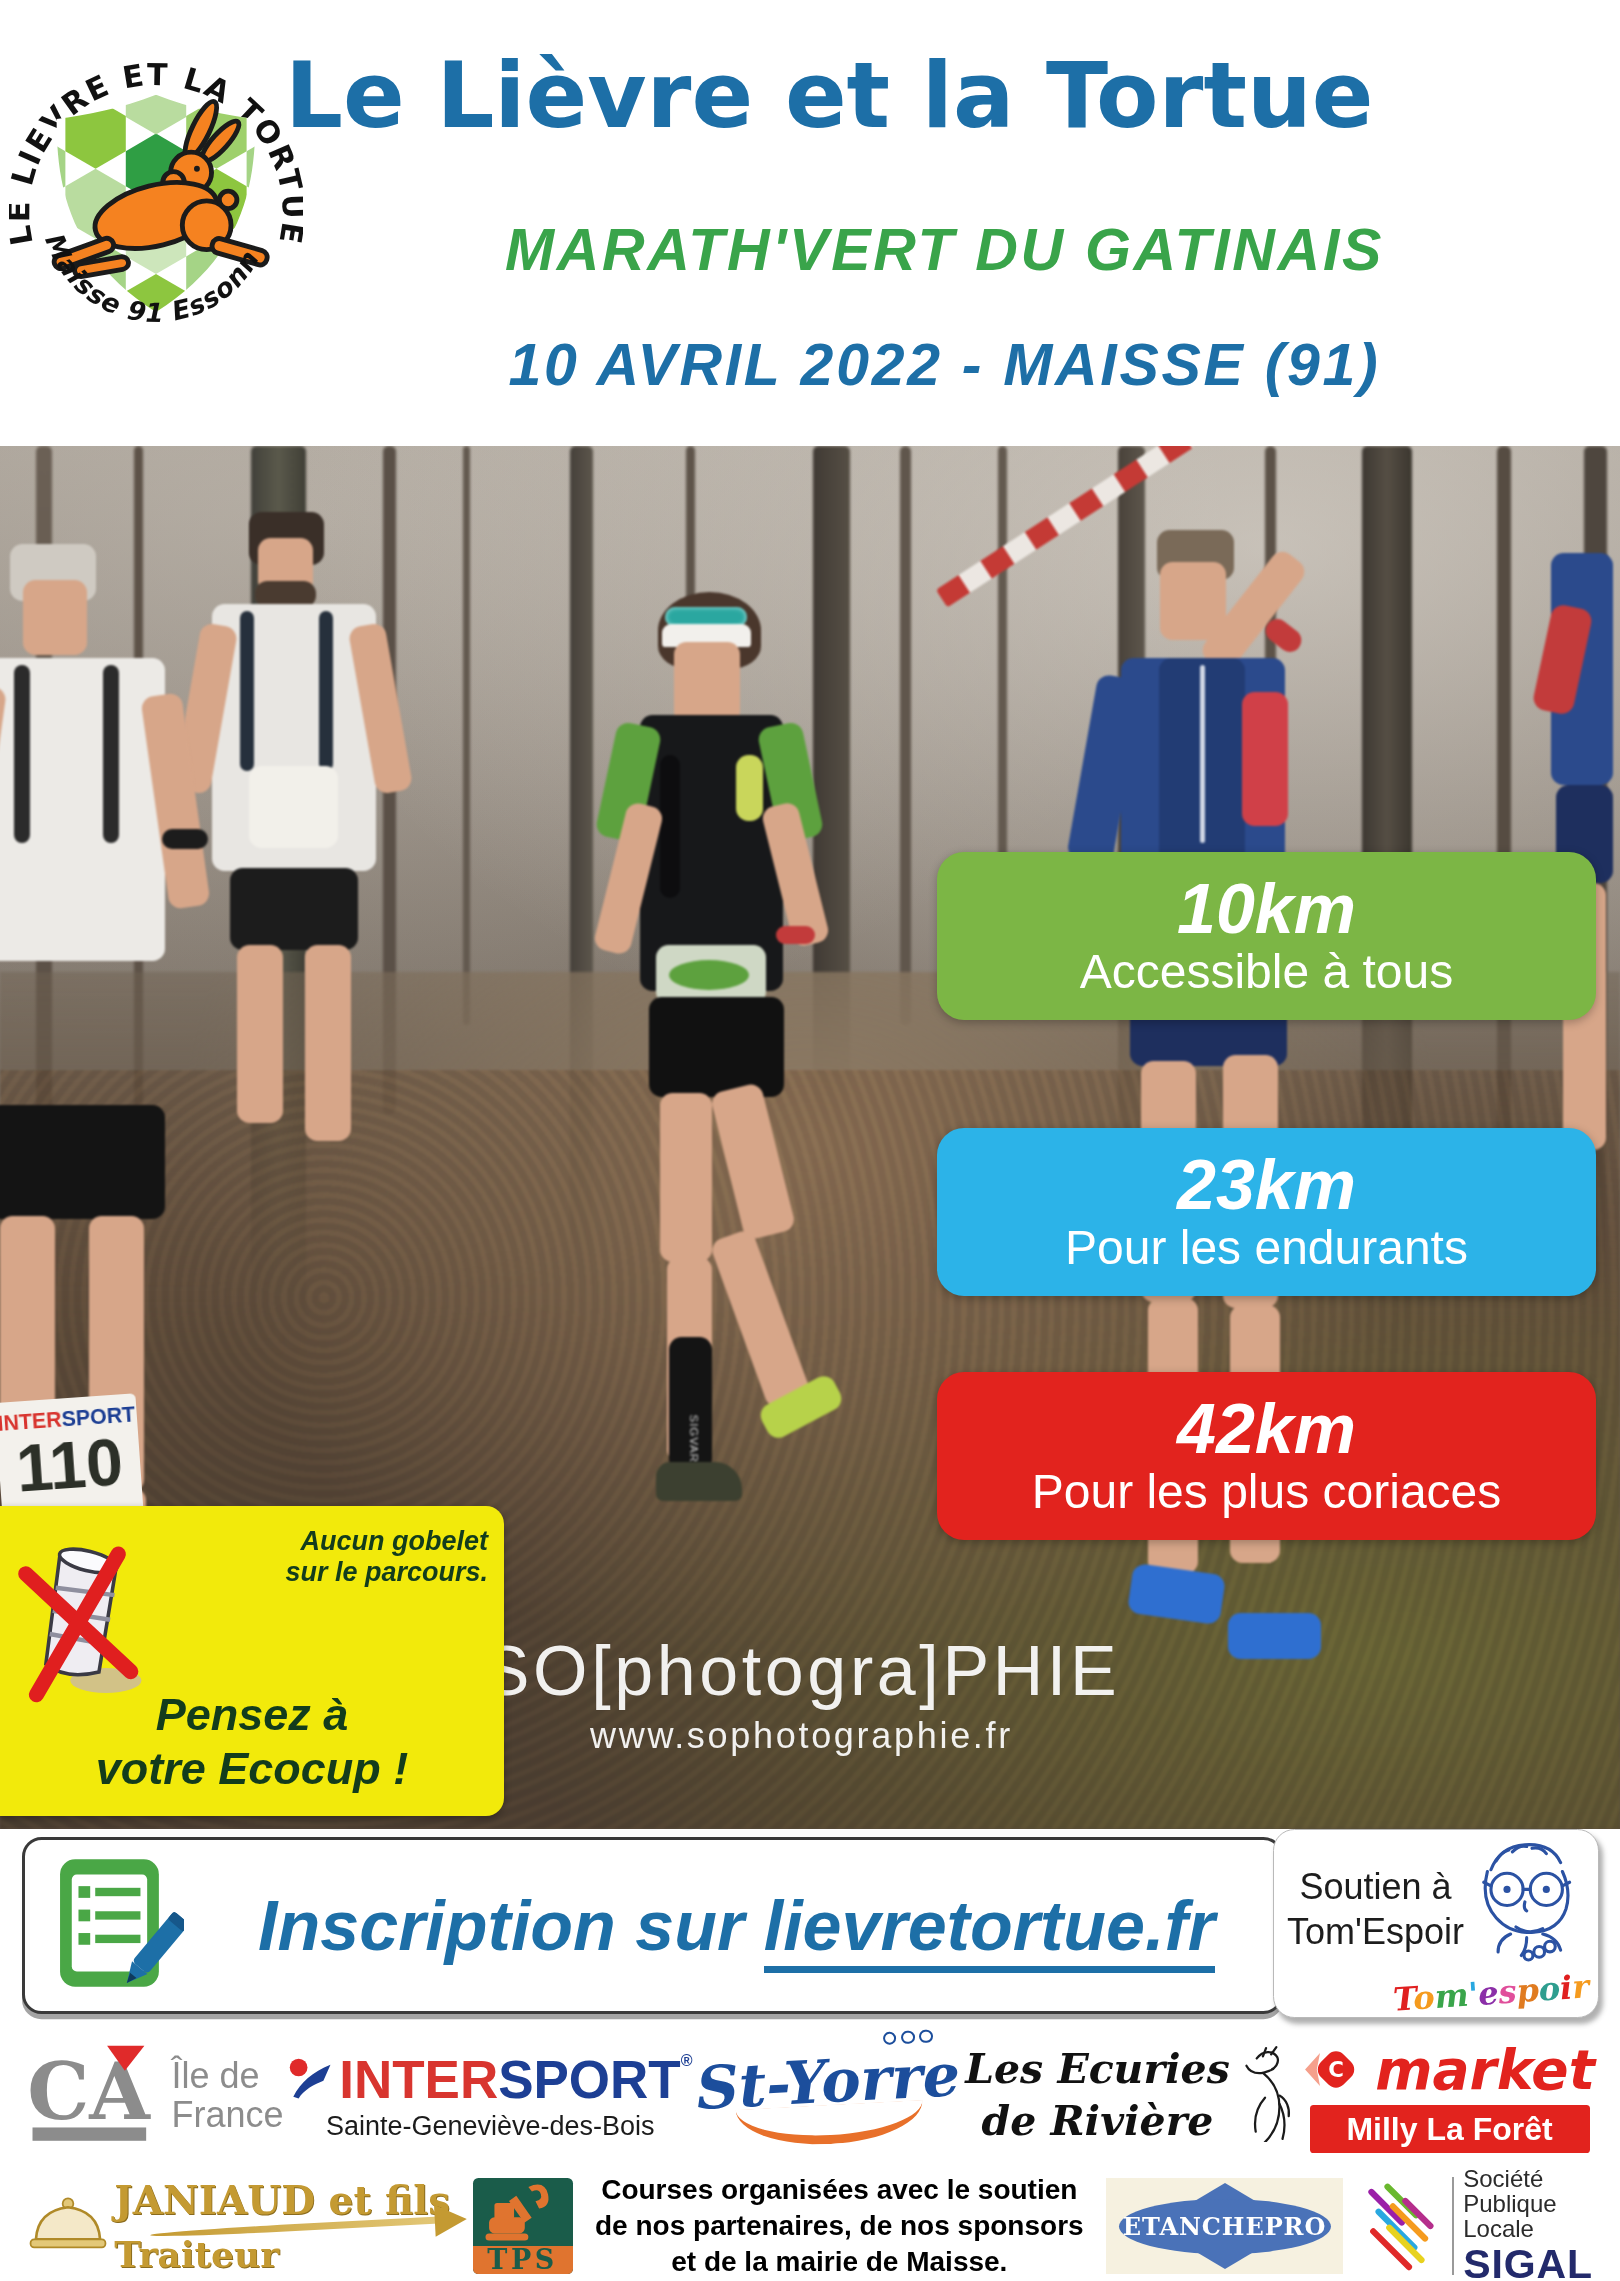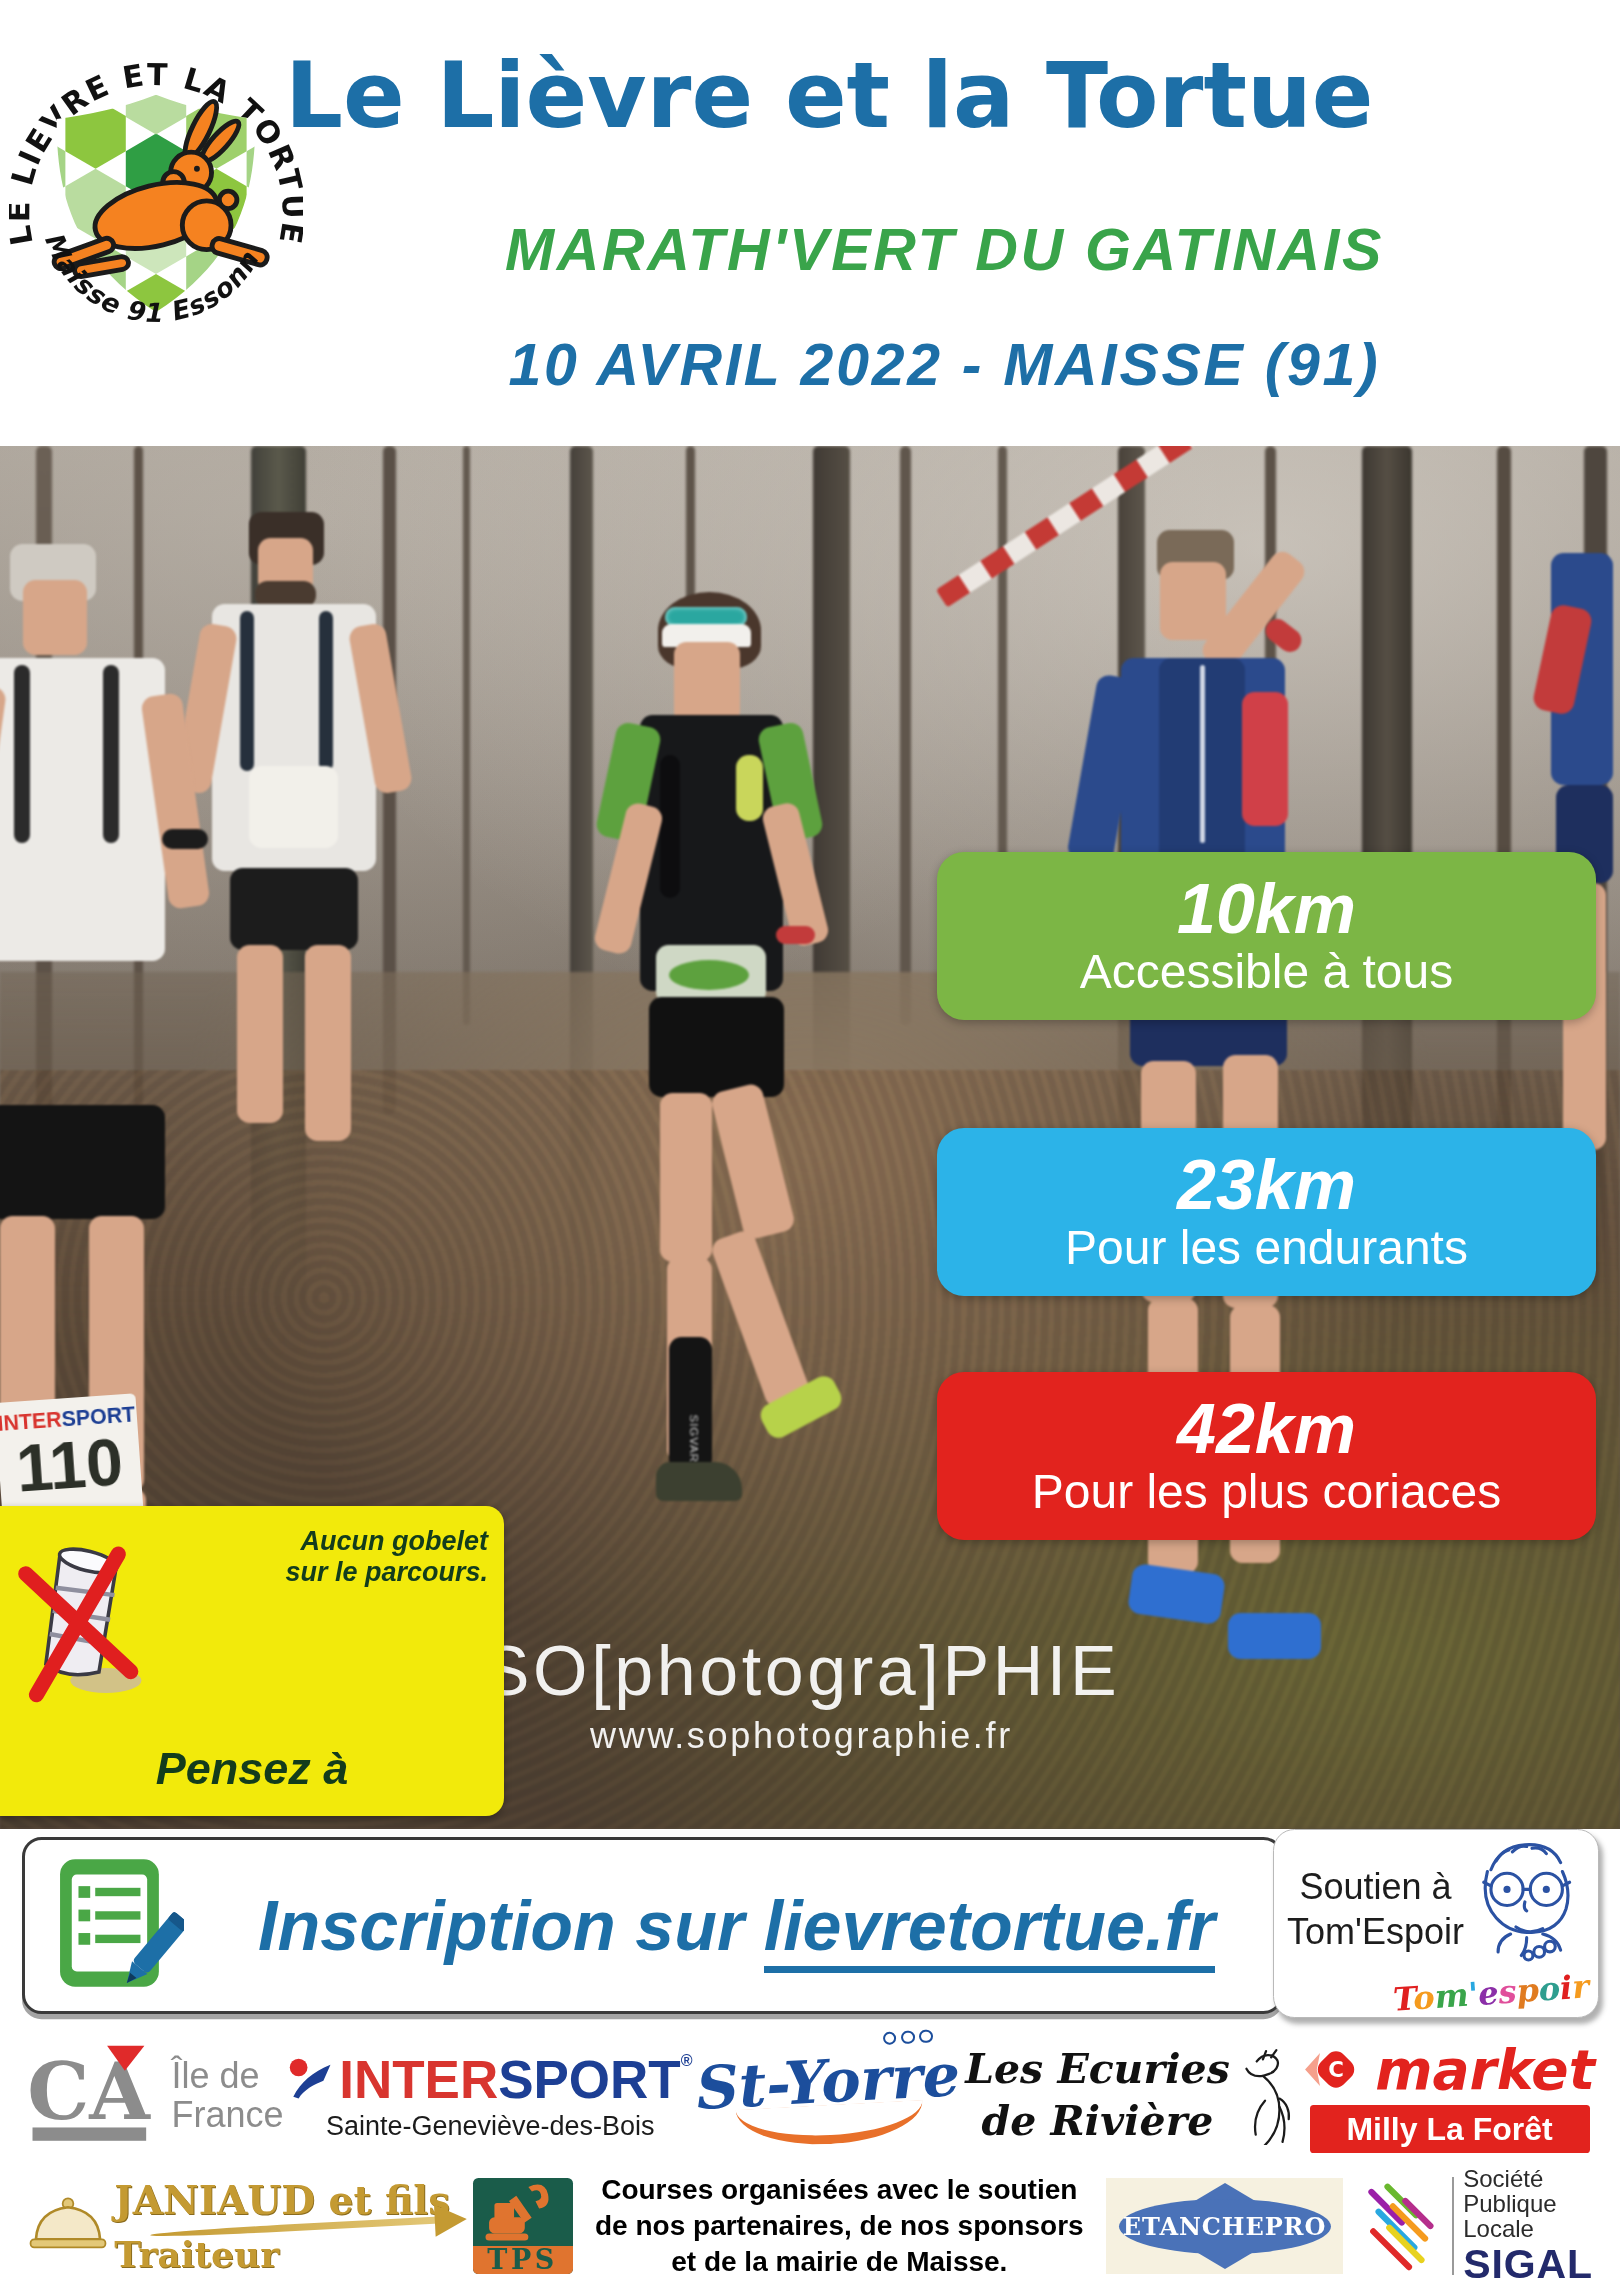--- a/index.html
+++ b/index.html
@@ -94,21 +94,21 @@
   .is-col{display:flex;flex-direction:column;align-items:center;}
   .is-word{display:flex;align-items:flex-start;font-weight:bold;font-size:53px;letter-spacing:0;}
   .is-word .r{color:#d8352f;} .is-word .b{color:#1d3f94;} .is-word .reg{font-size:16px;color:#1d3f94;margin-top:3.6px;}
   .is-city{font-size:27px;color:#1c1c1c;margin-top:1.8px;}
   .sy{transform:rotate(-3deg);position:relative;text-align:center;}
   .sy-name{font-family:"DejaVu Serif", serif;font-style:italic;font-weight:bold;font-size:59px;color:#1c4e9c;}
   .sy-arc{width:187px;height:30px;border-bottom:9.8px solid #e8702a;border-radius:0 0 98px 98px / 0 0 41px 41px;
           margin:-10.7px auto 0;}
   .sy-bub{position:absolute;right:25px;top:-12.5px;display:flex;gap:4.5px;}
   .sy-bub span{width:9.8px;height:9.8px;border:2.7px solid #1c4e9c;border-radius:50%;display:block;}
-  .ec{display:flex;align-items:center;}
+  .ec{display:flex;align-items:flex-start;}
   .ec-txt{font-family:"DejaVu Serif", serif;font-style:italic;font-weight:bold;font-size:41px;color:#111;
           line-height:1.25;text-align:center;}
   .cf-col{display:flex;flex-direction:column;align-items:center;}
   .cf-top{display:flex;align-items:center;gap:7.1px;}
   .cf-word{color:#e2231e;font-size:55px;font-weight:bold;font-style:italic;font-family:"DejaVu Sans", sans-serif;}
   .cf-ban{margin-top:3.6px;width:280px;height:48px;background:#e2231e;border-radius:3.6px;color:#fff;
           font-weight:bold;font-size:32px;display:flex;align-items:center;justify-content:center;}
 
   
   .bt-row{position:absolute;left:0;top:2176px;width:1620px;height:100px;display:flex;align-items:center;
@@ -335,20 +335,21 @@
       </g>
       <path d="M14,48 L132,158" stroke="#e01f1f" stroke-width="17" stroke-linecap="round"></path>
       <path d="M118,26 L26,184" stroke="#e01f1f" stroke-width="17" stroke-linecap="round"></path>
     </svg>
     <div class="eco-t">
       <div>Aucun gobelet</div>
       <div>sur le parcours.</div>
     </div>
     <div class="eco-b">
       <div>Pensez à</div>
+      <div>votre Ecocup !</div>
     </div>
   </div>
 
   <div class="insc">
     <svg class="clip" width="134" height="143" viewBox="0 0 160 170">
       <rect x="12" y="6" width="118" height="152" rx="18" fill="#4aa746"></rect>
       <rect x="26" y="24" width="90" height="116" rx="6" fill="#ffffff"></rect>
       <rect x="34" y="38" width="14" height="14" fill="#4aa746"></rect>
         <rect x="54" y="40" width="54" height="10" fill="#4aa746"></rect>
       <rect x="34" y="66" width="14" height="14" fill="#4aa746"></rect>

